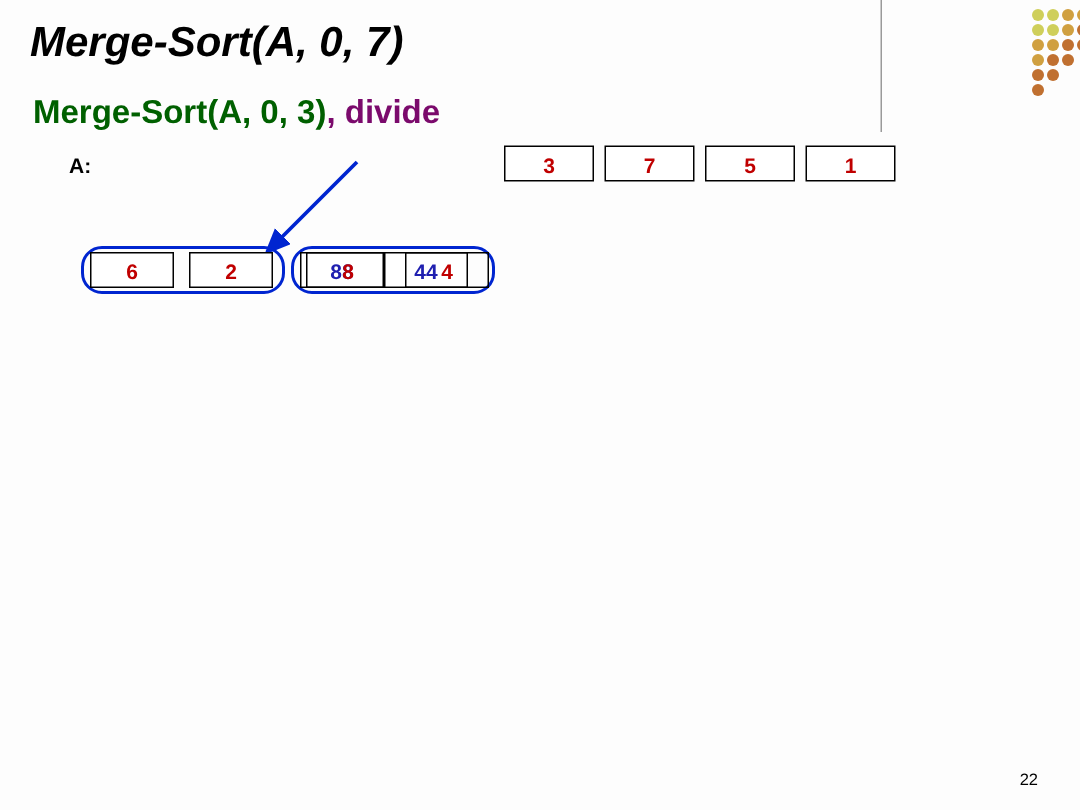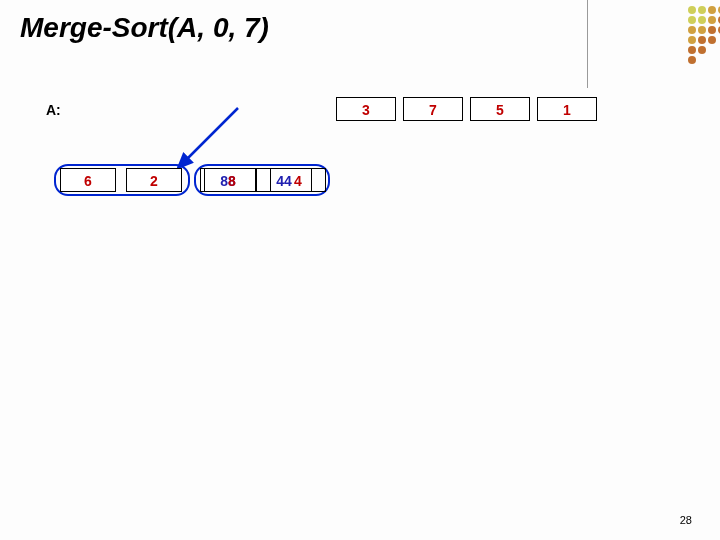--- a/index.html
+++ b/index.html
@@ -144,20 +144,23 @@
       <div class="dot" style="left: 0px; top: 30px; width: 8px; height: 8px; background: rgb(208, 160, 64);"></div>
       <div class="dot" style="left: 10px; top: 30px; width: 8px; height: 8px; background: rgb(192, 112, 48);"></div>
       <div class="dot" style="left: 20px; top: 30px; width: 8px; height: 8px; background: rgb(192, 112, 48);"></div>
       <div class="dot" style="left: 0px; top: 40px; width: 8px; height: 8px; background: rgb(192, 112, 48);"></div>
       <div class="dot" style="left: 10px; top: 40px; width: 8px; height: 8px; background: rgb(192, 112, 48);"></div>
       <div class="dot" style="left: 0px; top: 50px; width: 8px; height: 8px; background: rgb(192, 112, 48);"></div>
     </div>
 
   <div class="title">Merge-Sort(A, 0, 7)</div>
 
+  <div class="subtitle">
+    <span>Merge-Sort(A, 0, 3)</span><span class="divide">, divide</span>
+  </div>
 
   <div class="a-label">A:</div>
 
   <div class="top-row">
     <div class="cell blank" style="left:0px;"></div>
     <div class="cell blank" style="left:60px;"></div>
     <div class="cell blank" style="left:120px;"></div>
     <div class="cell blank" style="left:180px;"></div>
     <div class="cell bordered red" style="left:258px;">3</div>
     <div class="cell bordered red" style="left:325px;">7</div>
@@ -183,15 +186,15 @@
     <div class="cell bordered red" style="left:0px;  width:56px;">6</div>
     <div class="cell bordered red" style="left:66px; width:56px;">2</div>
 
     <div class="cell bordered blue" style="left:140px; width:56px;">88</div>
     <div class="cell bordered red" style="left:144px; width:56px; background:transparent;">8</div>
 
     <div class="cell bordered blue" style="left:196px; width:56px;">44</div>
     <div class="cell bordered red" style="left:210px; width:56px; background:transparent;">4</div>
   </div>
 
-  <div class="slide-num">28</div>
+  <div class="slide-num">22</div>
 
 </div>
 
 </body></html>

